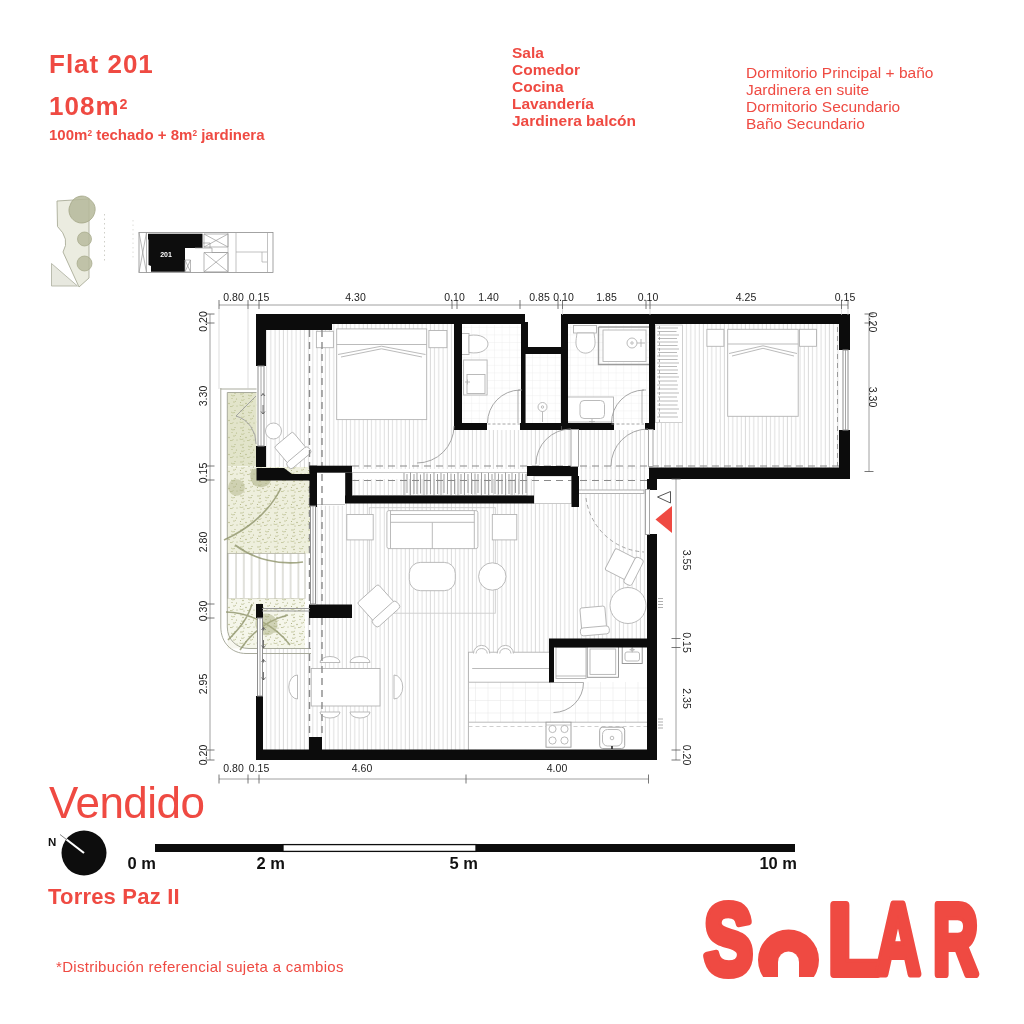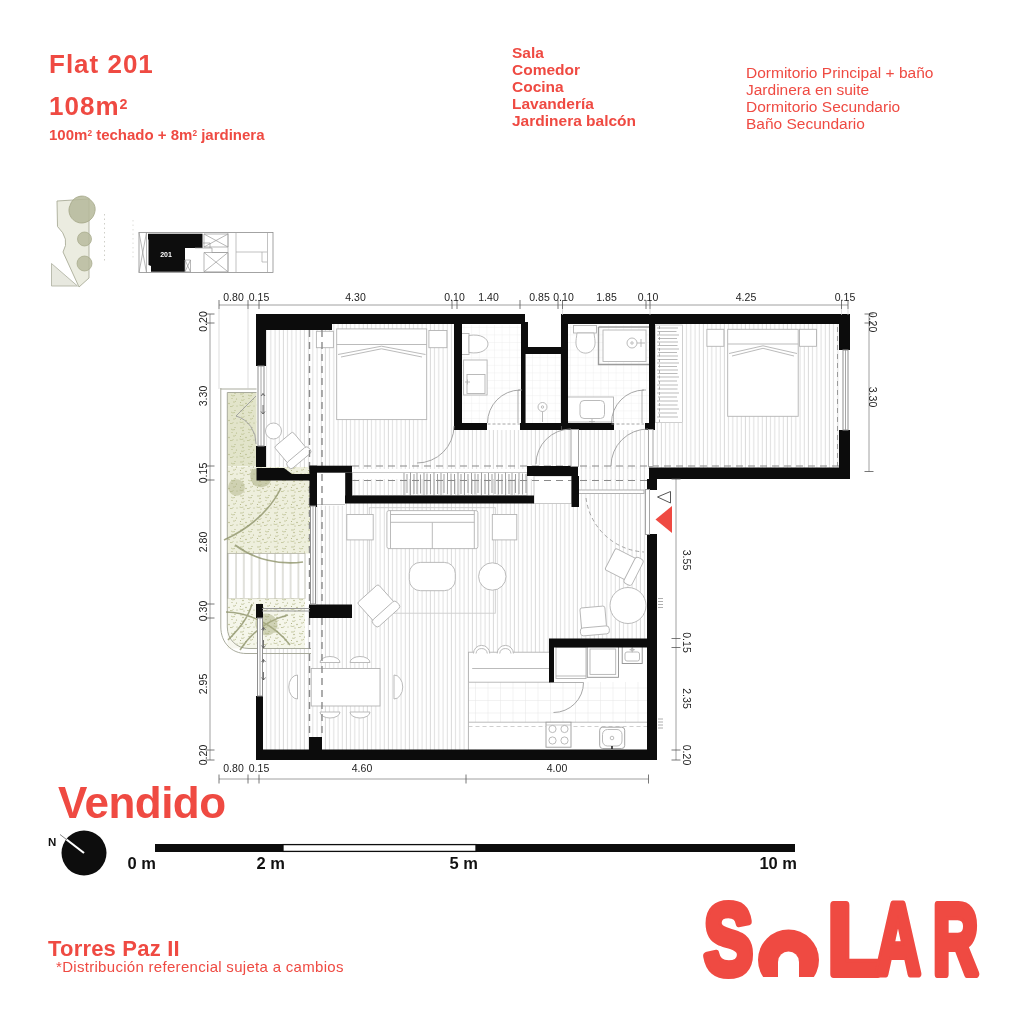--- a/index.html
+++ b/index.html
@@ -12,23 +12,23 @@
 <body>
 
 <div class="abs red" style="left:49px;top:43px;font-size:26px;font-weight:bold;letter-spacing:1px;line-height:42px;">Flat 201<br>108m<sup style="font-weight:bold;">2</sup></div>
 
 <div class="abs red" style="left:49px;top:126px;font-size:15px;font-weight:bold;">100m<sup>2</sup>&nbsp;techado + 8m<sup>2</sup>&nbsp;jardinera</div>
 
 <div class="abs red" style="left:512px;top:44px;font-size:15.5px;line-height:17px;font-weight:bold;">Sala<br>Comedor<br>Cocina<br>Lavandería<br>Jardinera balcón</div>
 
 <div class="abs red" style="left:746px;top:44px;font-size:15.5px;line-height:17px;margin-top:20px;">Dormitorio Principal + baño<br>Jardinera en suite<br>Dormitorio Secundario<br>Baño Secundario</div>
 
-<div class="abs red" style="left:49px;top:778px;font-size:44px;font-weight:bold;letter-spacing:-0.5px;margin-left:9px;">Vendido</div>
-
-<div class="abs red" style="left:48px;top:936px;font-size:22px;font-weight:bold;letter-spacing:0.2px;">Torres Paz II</div>
+<div class="abs red" style="left:49px;top:778px;font-size:44px;font-weight:normal;letter-spacing:-0.5px;">Vendido</div>
+
+<div class="abs red" style="left:48px;top:884px;font-size:22px;font-weight:bold;letter-spacing:0.2px;">Torres Paz II</div>
 
 <div class="abs red" style="left:56px;top:958px;font-size:15px;letter-spacing:0.3px;">*Distribución referencial sujeta a cambios</div>
 
 <svg class="abs" style="left:0;top:0;" width="1024" height="1024" viewBox="0 0 1024 1024">
 <defs>
   <pattern id="wf" width="4.2" height="10" patternUnits="userSpaceOnUse">
         <path d="M2 0V10" stroke="#dadada" stroke-width="0.9"></path>
       </pattern>
   <pattern id="tb" width="7.6" height="7.6" patternUnits="userSpaceOnUse">
         <path d="M7.6 0H0V7.6" fill="none" stroke="#ebebeb" stroke-width="0.8"></path>

